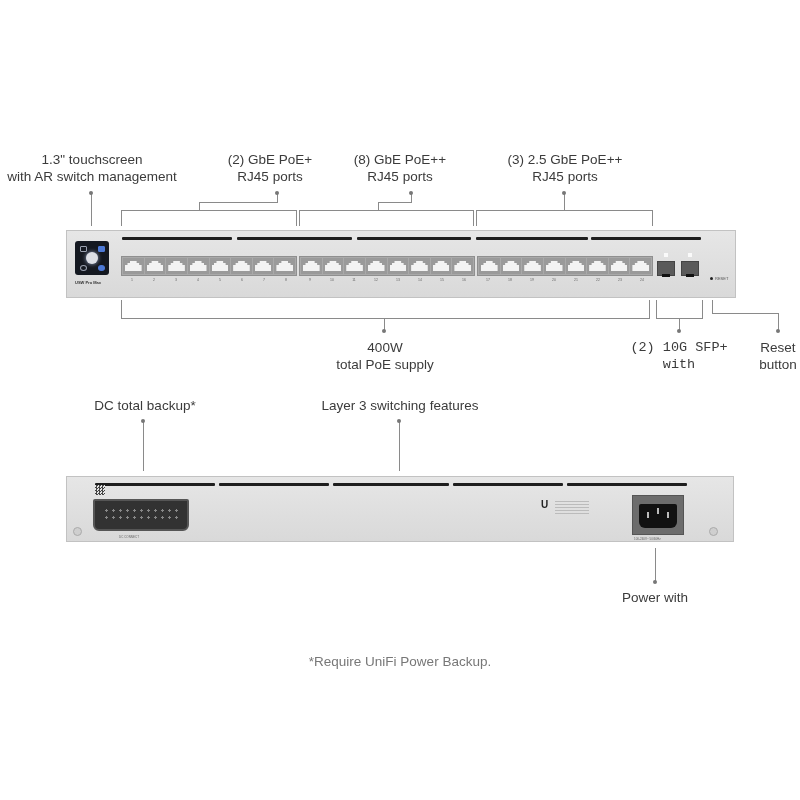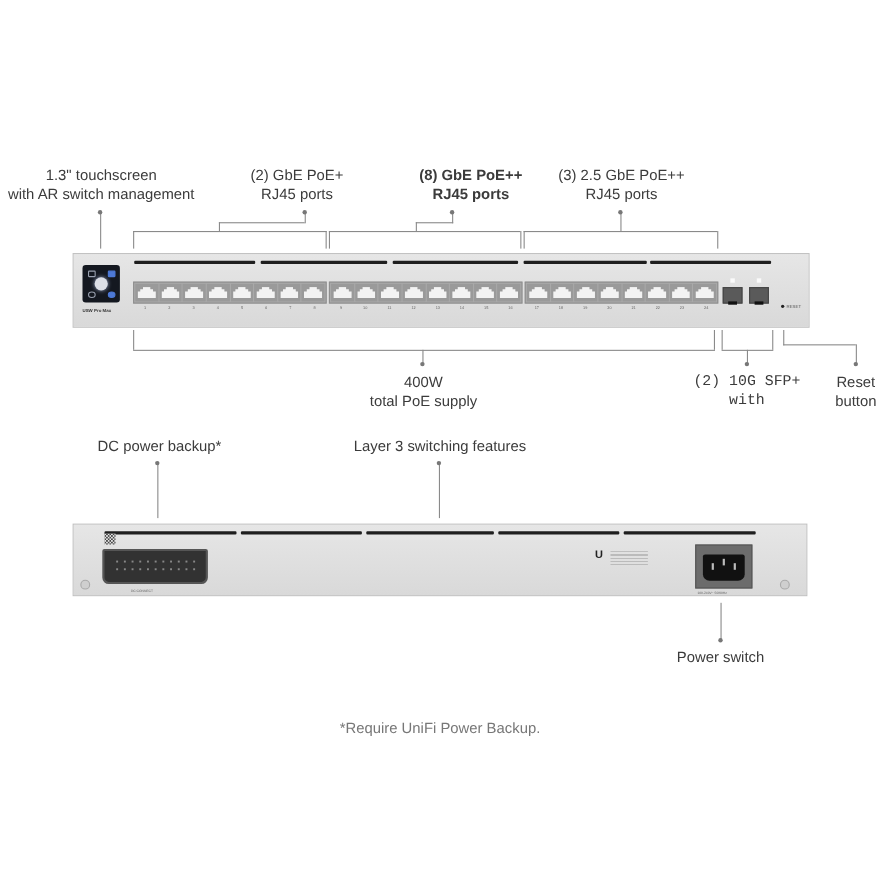--- a/index.html
+++ b/index.html
@@ -40,21 +40,21 @@
 <body>
 
 <div class="lbl" style="left:2px;top:151px;width:180px;">
   <span>1.3" touchscreen</span>
   <span>with AR switch management</span>
 </div>
 <div class="lbl" style="left:210px;top:151px;width:120px;">
   <span>(2) GbE PoE+</span>
   <span>RJ45 ports</span>
 </div>
-<div class="lbl" style="left:368px;top:151px;width:120px;font-weight:bold;">
+<div class="lbl" style="left:340px;top:151px;width:120px;">
   <span>(8) GbE PoE++</span>
   <span>RJ45 ports</span>
 </div>
 <div class="lbl" style="left:495px;top:151px;width:140px;">
   <span>(3) 2.5 GbE PoE++</span>
   <span>RJ45 ports</span>
 </div>
 
 <div class="line" style="left:91px;top:193px;width:1px;height:33px;"></div>
 <div class="dot" style="left:89px;top:191px;"></div>
@@ -191,21 +191,21 @@
 </div>
 <div class="lbl" style="left:629px;top:339px;width:100px;font-family:Liberation Mono, monospace;">
   <span>(2) 10G SFP+</span>
   <span>with</span>
 </div>
 <div class="lbl" style="left:748px;top:339px;width:60px;">
   <span>Reset</span>
   <span>button</span>
 </div>
 
-<div class="lbl" style="left:70px;top:397px;width:150px;">DC power backup*</div>
+<div class="lbl" style="left:70px;top:397px;width:150px;">DC total backup*</div>
 <div class="lbl" style="left:310px;top:397px;width:180px;">Layer 3 switching features</div>
 
 <div class="line" style="left:143px;top:421px;width:1px;height:50px;"></div>
 <div class="dot" style="left:141px;top:419px;"></div>
 <div class="line" style="left:399px;top:421px;width:1px;height:50px;"></div>
 <div class="dot" style="left:397px;top:419px;"></div>
 
 <div class="panel" style="left:66px;top:476px;width:668px;height:66px;">
   <div class="vent" style="left:28px;top:6px;width:120px;"></div>
   <div class="vent" style="left:152px;top:6px;width:110px;"></div>
@@ -228,15 +228,15 @@
       <div class="p" style="left:18px;top:4px;"></div>
       <div class="p" style="left:28px;"></div>
     </div>
   </div>
   <div class="tiny" style="left:567px;top:60px;">100-240V~ 50/60Hz</div>
   <div class="screw" style="left:642px;top:50px;"></div>
 </div>
 
 <div class="line" style="left:655px;top:548px;width:1px;height:34px;"></div>
 <div class="dot" style="left:653px;top:580px;"></div>
-<div class="lbl" style="left:600px;top:589px;width:110px;">Power switch</div>
+<div class="lbl" style="left:600px;top:589px;width:110px;">Power with</div>
 
 <div class="lbl" style="left:300px;top:653px;width:200px;color:#777;">*Require UniFi Power Backup.</div>
 
 </body></html>

